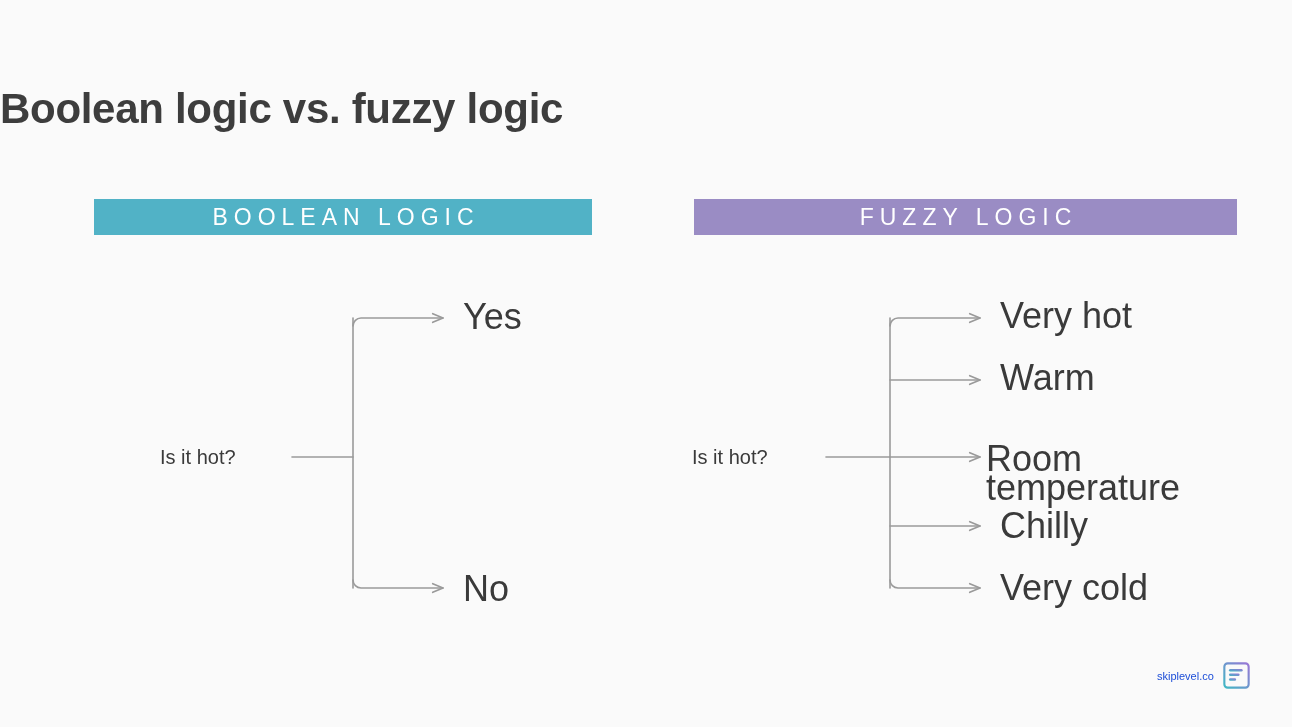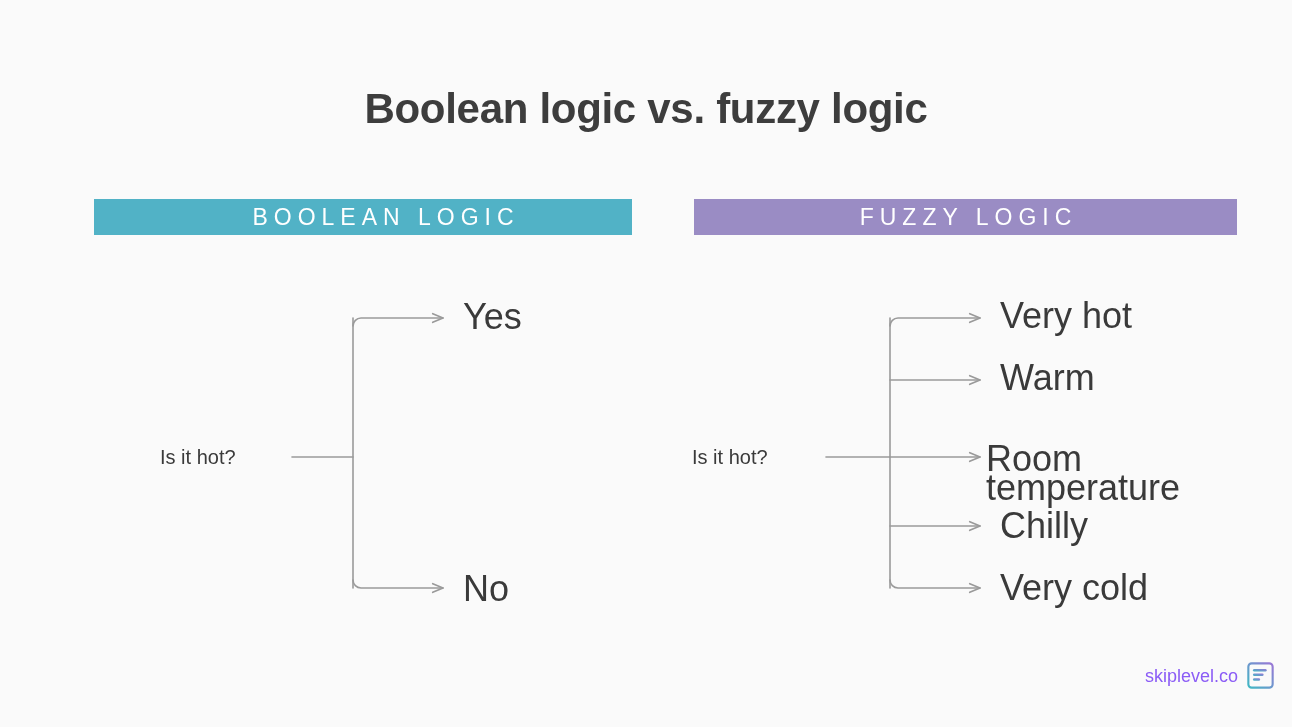--- a/index.html
+++ b/index.html
@@ -18,21 +18,21 @@
     position: absolute;
     inset: 0;
   }
 
   
   .page-title {
     position: absolute;
     left: 0;
     top: 80px;
     width: 1292px;
-    text-align: center;
+    text-align: left;
     font-size: 42px;
     font-weight: bold;
     color: #3d3d3d;
     letter-spacing: -0.3px;
     line-height: 58px;
   }
 
   
   .col-header {
     position: absolute;
@@ -43,21 +43,20 @@
     font-size: 23px;
     font-weight: 500;
     letter-spacing: 6px;
     text-indent: 6px;
   }
   .col-header.boolean {
     left: 94px;
     top: 199px;
     width: 498px;
     background: #51b2c6;
-    padding-left: 40px;
   }
   .col-header.fuzzy {
     left: 694px;
     top: 199px;
     width: 543px;
     background: #9a8cc4;
   }
 
   
   .diagram-svg {
@@ -96,23 +95,24 @@
   
   .footer-logo {
     position: absolute;
     left: 1145px;
     top: 662px;
     display: flex;
     align-items: center;
     gap: 9px;
   }
   .footer-logo .brand-text {
-    font-size: 18px;
-    color: #8b5cf6;
+    font-size: 11px;
+    color: #1d4ed8;
     line-height: 20px;
+    margin-left: 12px;
   }
   .logo-mark {
     width: 27px;
     height: 27px;
     display: block;
   }
 </style>
 </head>
 <body>
 

